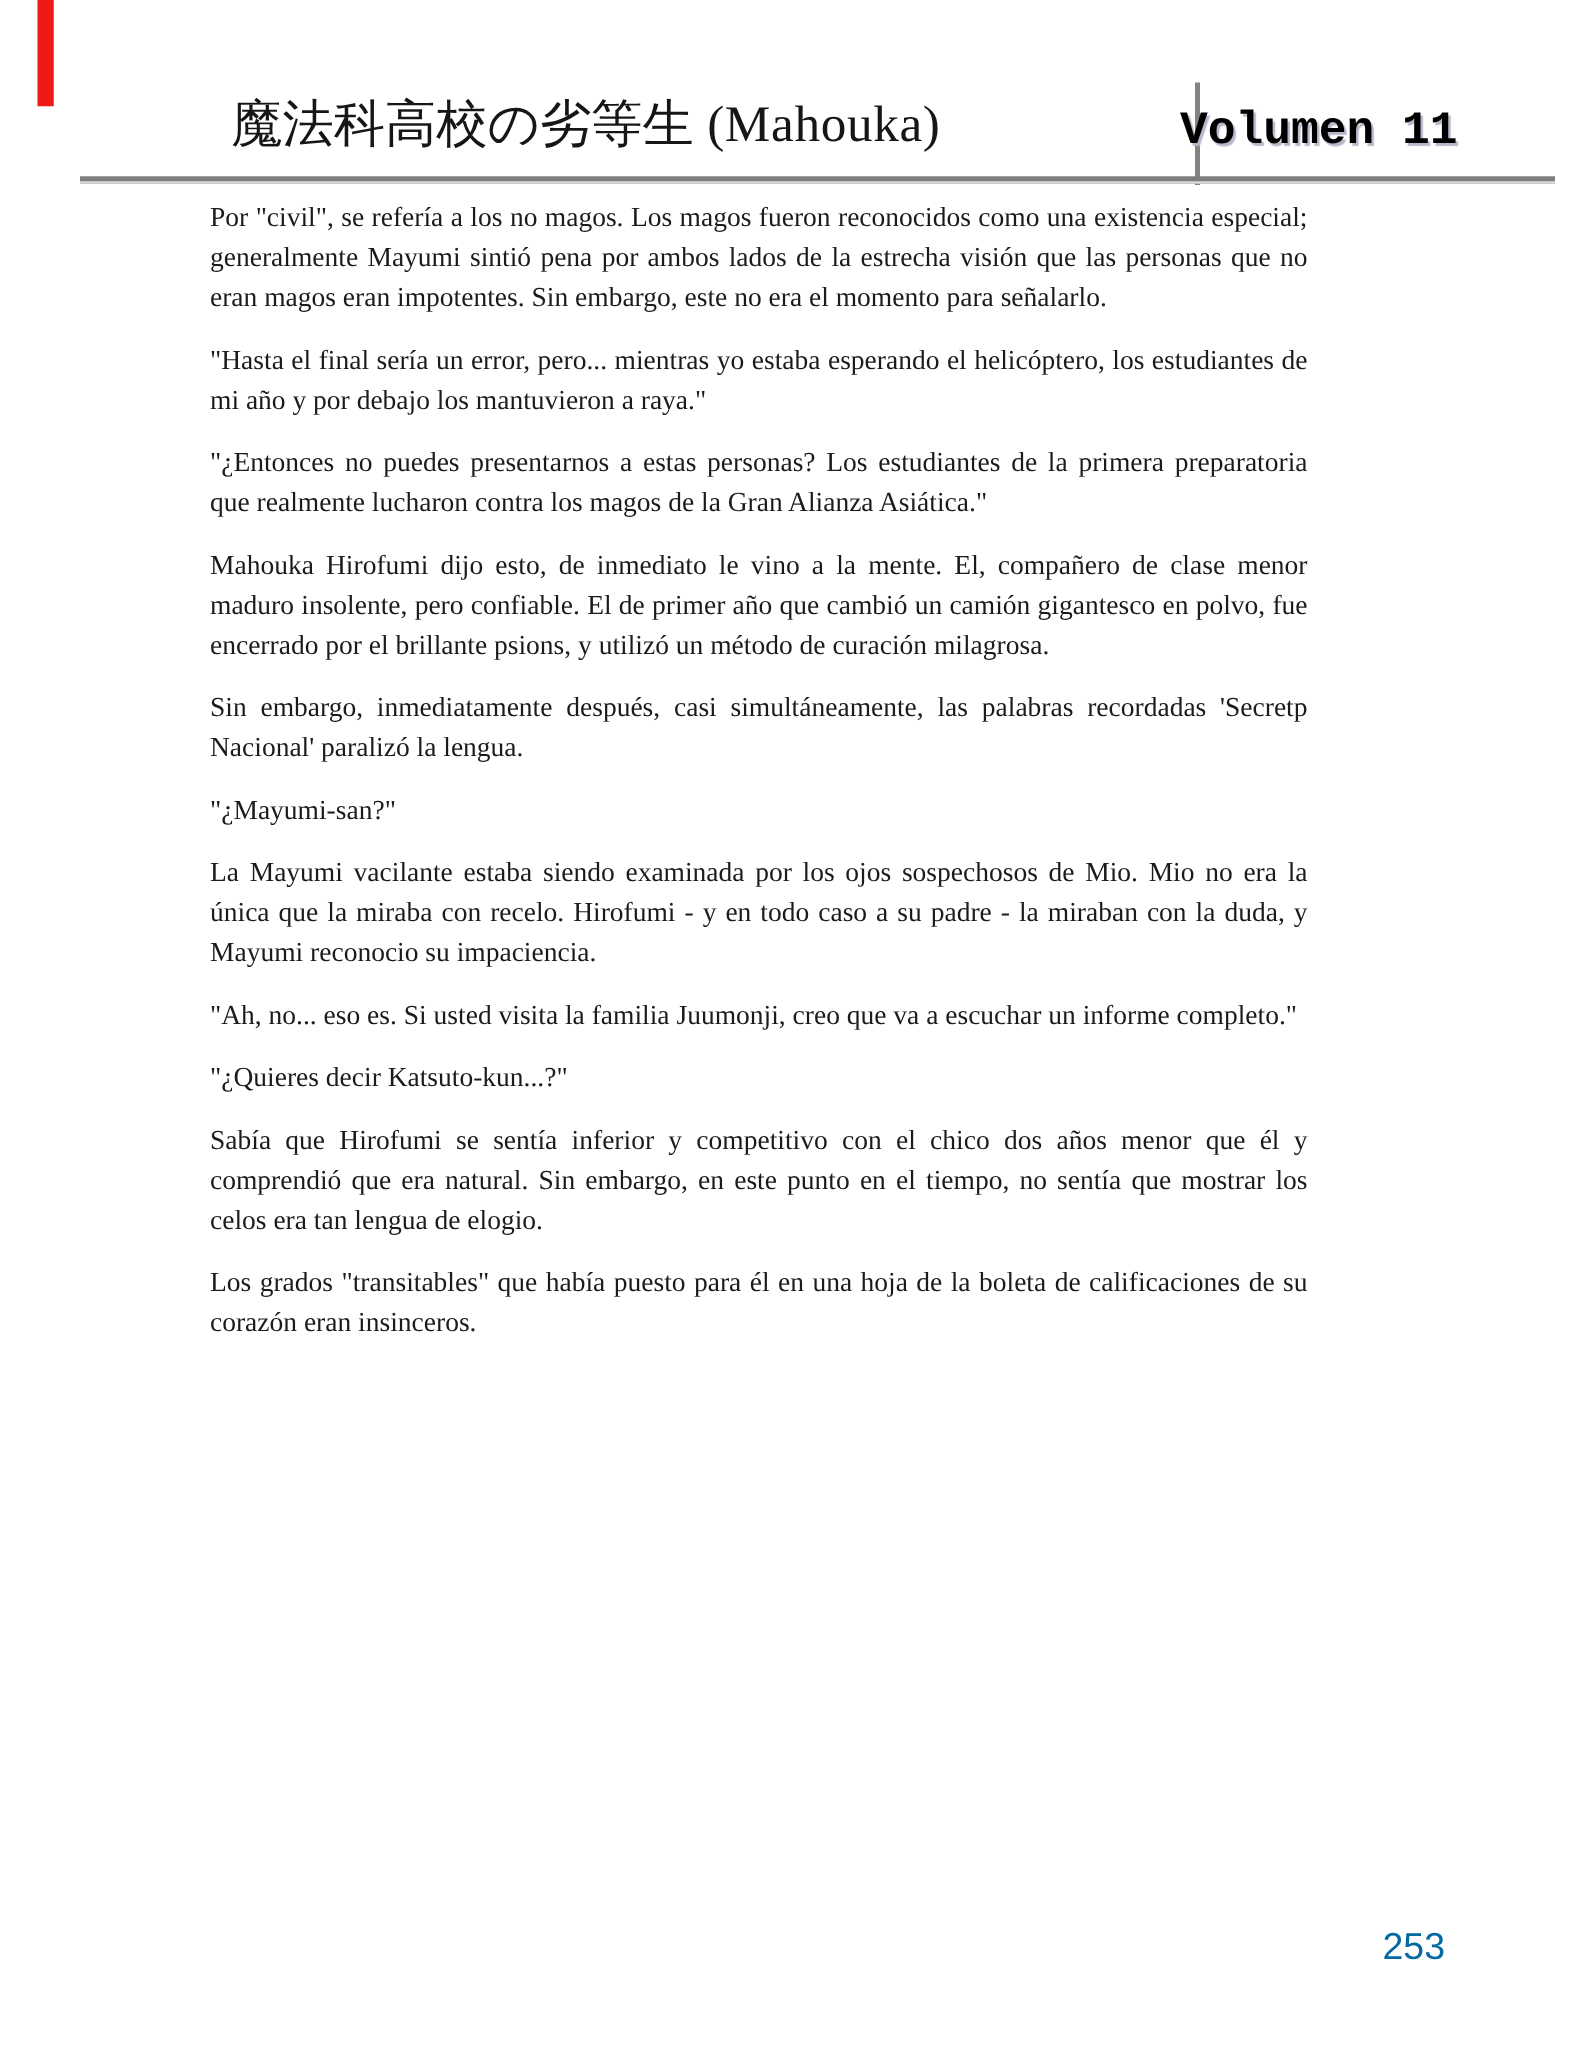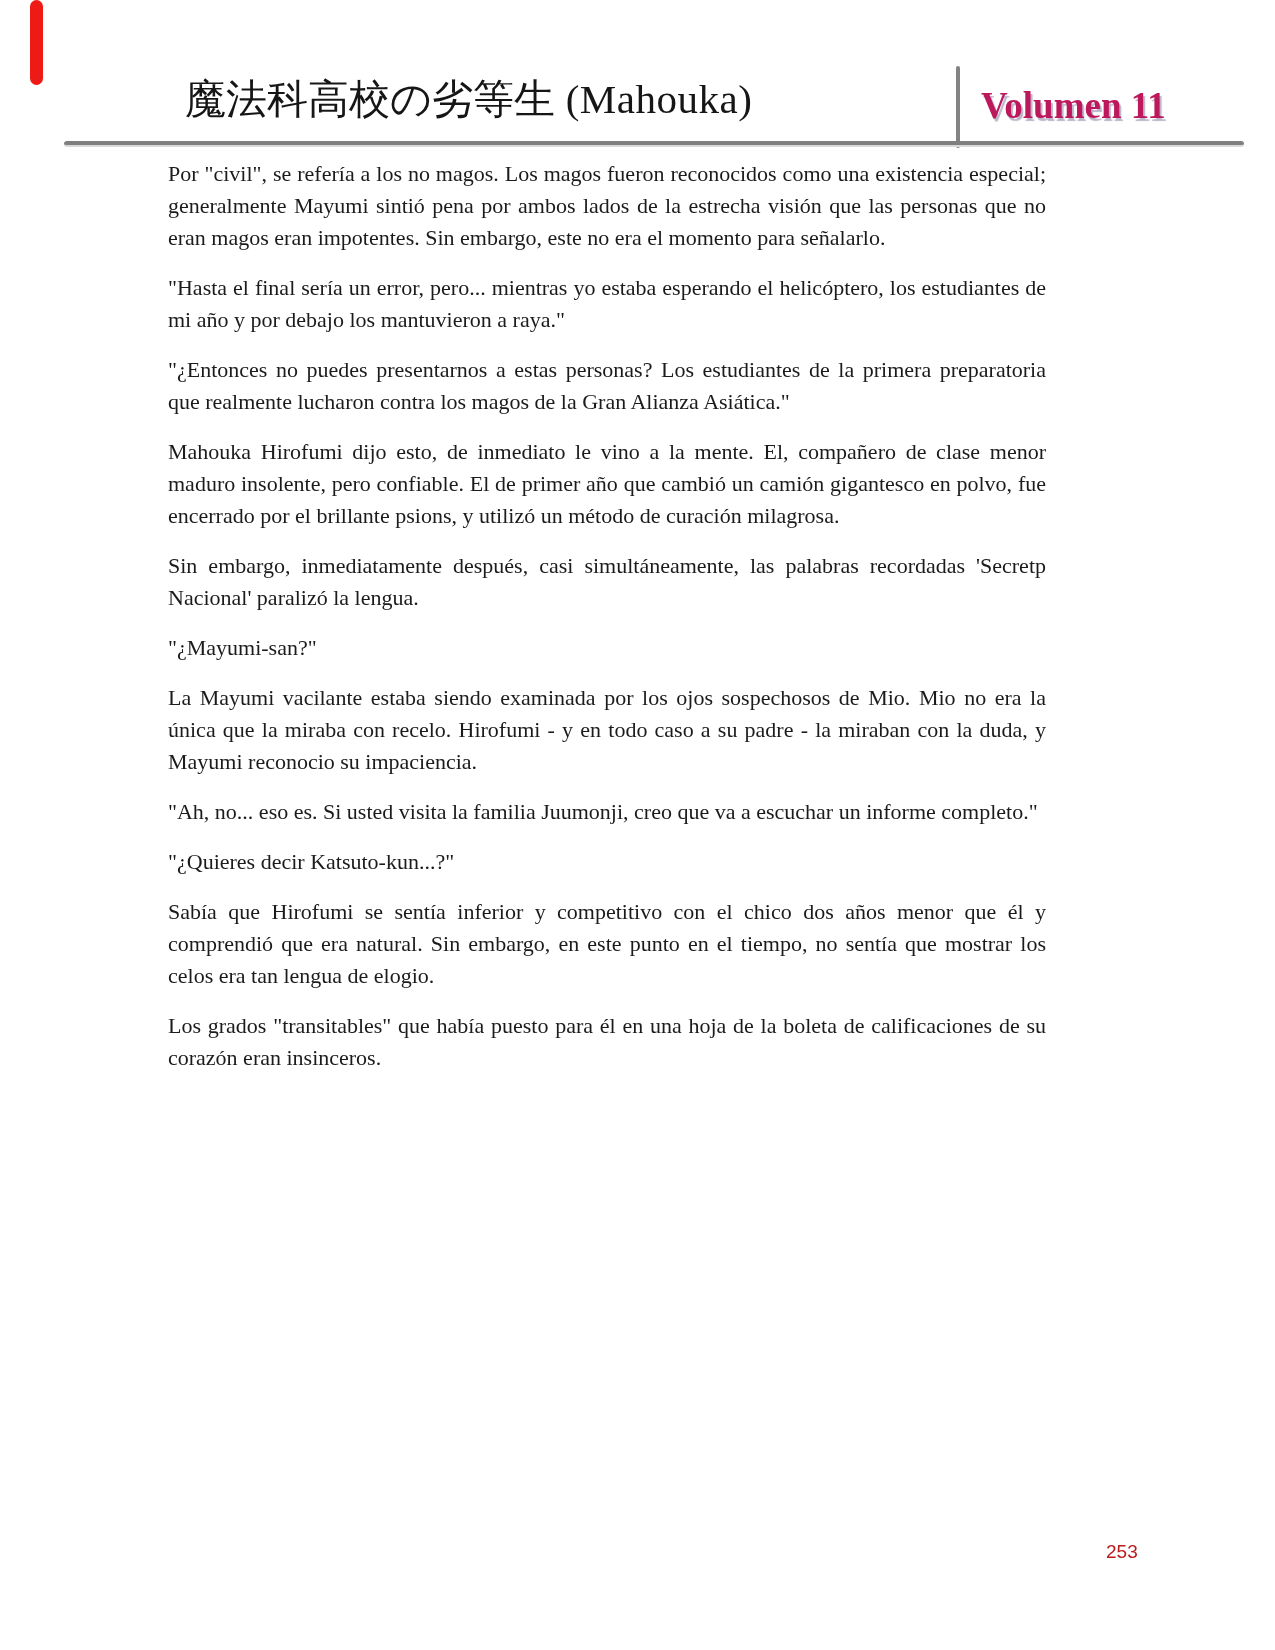--- a/index.html
+++ b/index.html
@@ -1,15 +1,15 @@
 <!DOCTYPE html>
 <html><head>
 <meta charset="utf-8">
 <style>
-  * { box-sizing: border-box; border-radius: 18px; }
+  * { box-sizing: border-box; }
   html, body {
     margin: 0; padding: 0;
     width: 1275px; height: 1650px;
     background: #ffffff;
     font-family: "Liberation Serif", serif;
   }
   .page {
     position: relative;
     width: 1275px; height: 1650px;
     background: #ffffff;
@@ -31,25 +31,25 @@
   }
   .header-title .latin { letter-spacing: 0.5px; }
   .v-divider {
     position: absolute;
     left: 956px; top: 66px;
     width: 4px; height: 82px;
     background: #838383;
   }
   .volume-label {
     position: absolute;
-    left: 981px; top: 84px;
-    font-family: Liberation Serif, serif;
+    left: 944px; top: 84px;
+    font-family: Liberation Mono, monospace;
     font-weight: bold;
     font-size: 37px;
-    color: #be185d;
+    color: #000000;
     text-shadow: 2px 3px 1px #bcb5ca;
     white-space: nowrap;
   }
   .header-rule {
     position: absolute;
     left: 64px; top: 141px;
     width: 1180px; height: 6px;
     background: #7f7f7f;
     border-bottom: 2px solid #d9d9d9;
   }
@@ -63,22 +63,22 @@
     margin: 0 0 18px 0;
     font-size: 22px;
     line-height: 32px;
     text-align: justify;
     text-justify: inter-word;
   }
   .page-number {
     position: absolute;
     left: 1106px; top: 1541px;
     font-family: "Liberation Sans", sans-serif;
-    font-size: 19px;
-    color: #b91c1c;
+    font-size: 30px;
+    color: #0369a1;
   }
 </style>
 </head>
 <body>
 
 <div class="page">
 
   <div class="red-stripe"></div>
 
   <div class="header-title">

